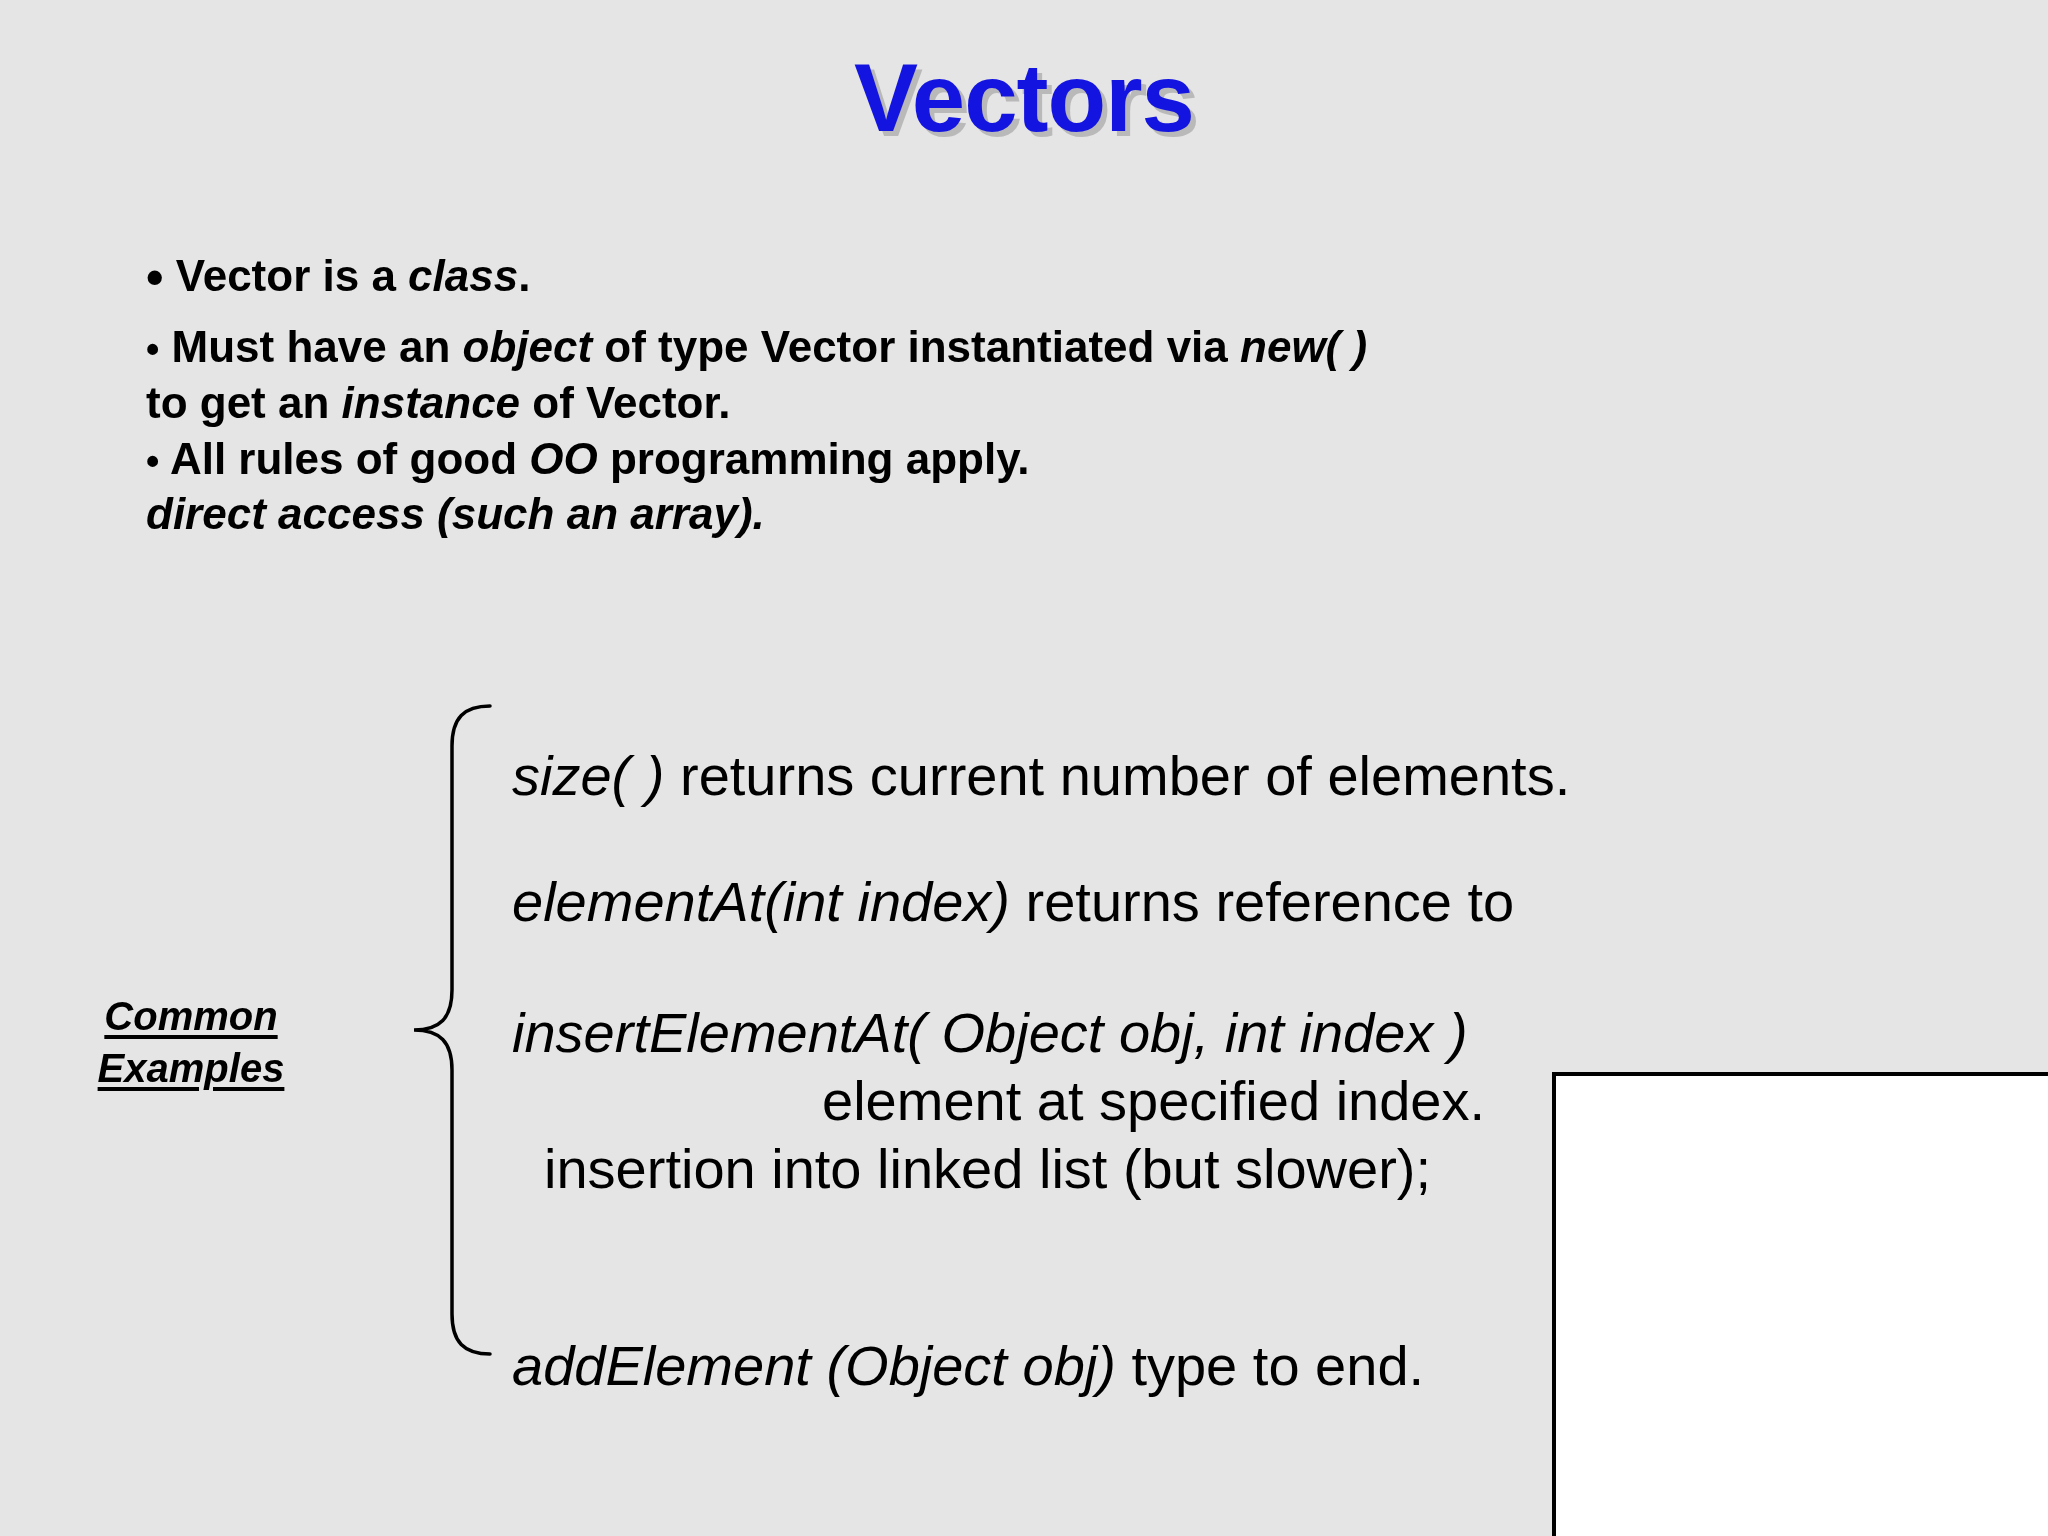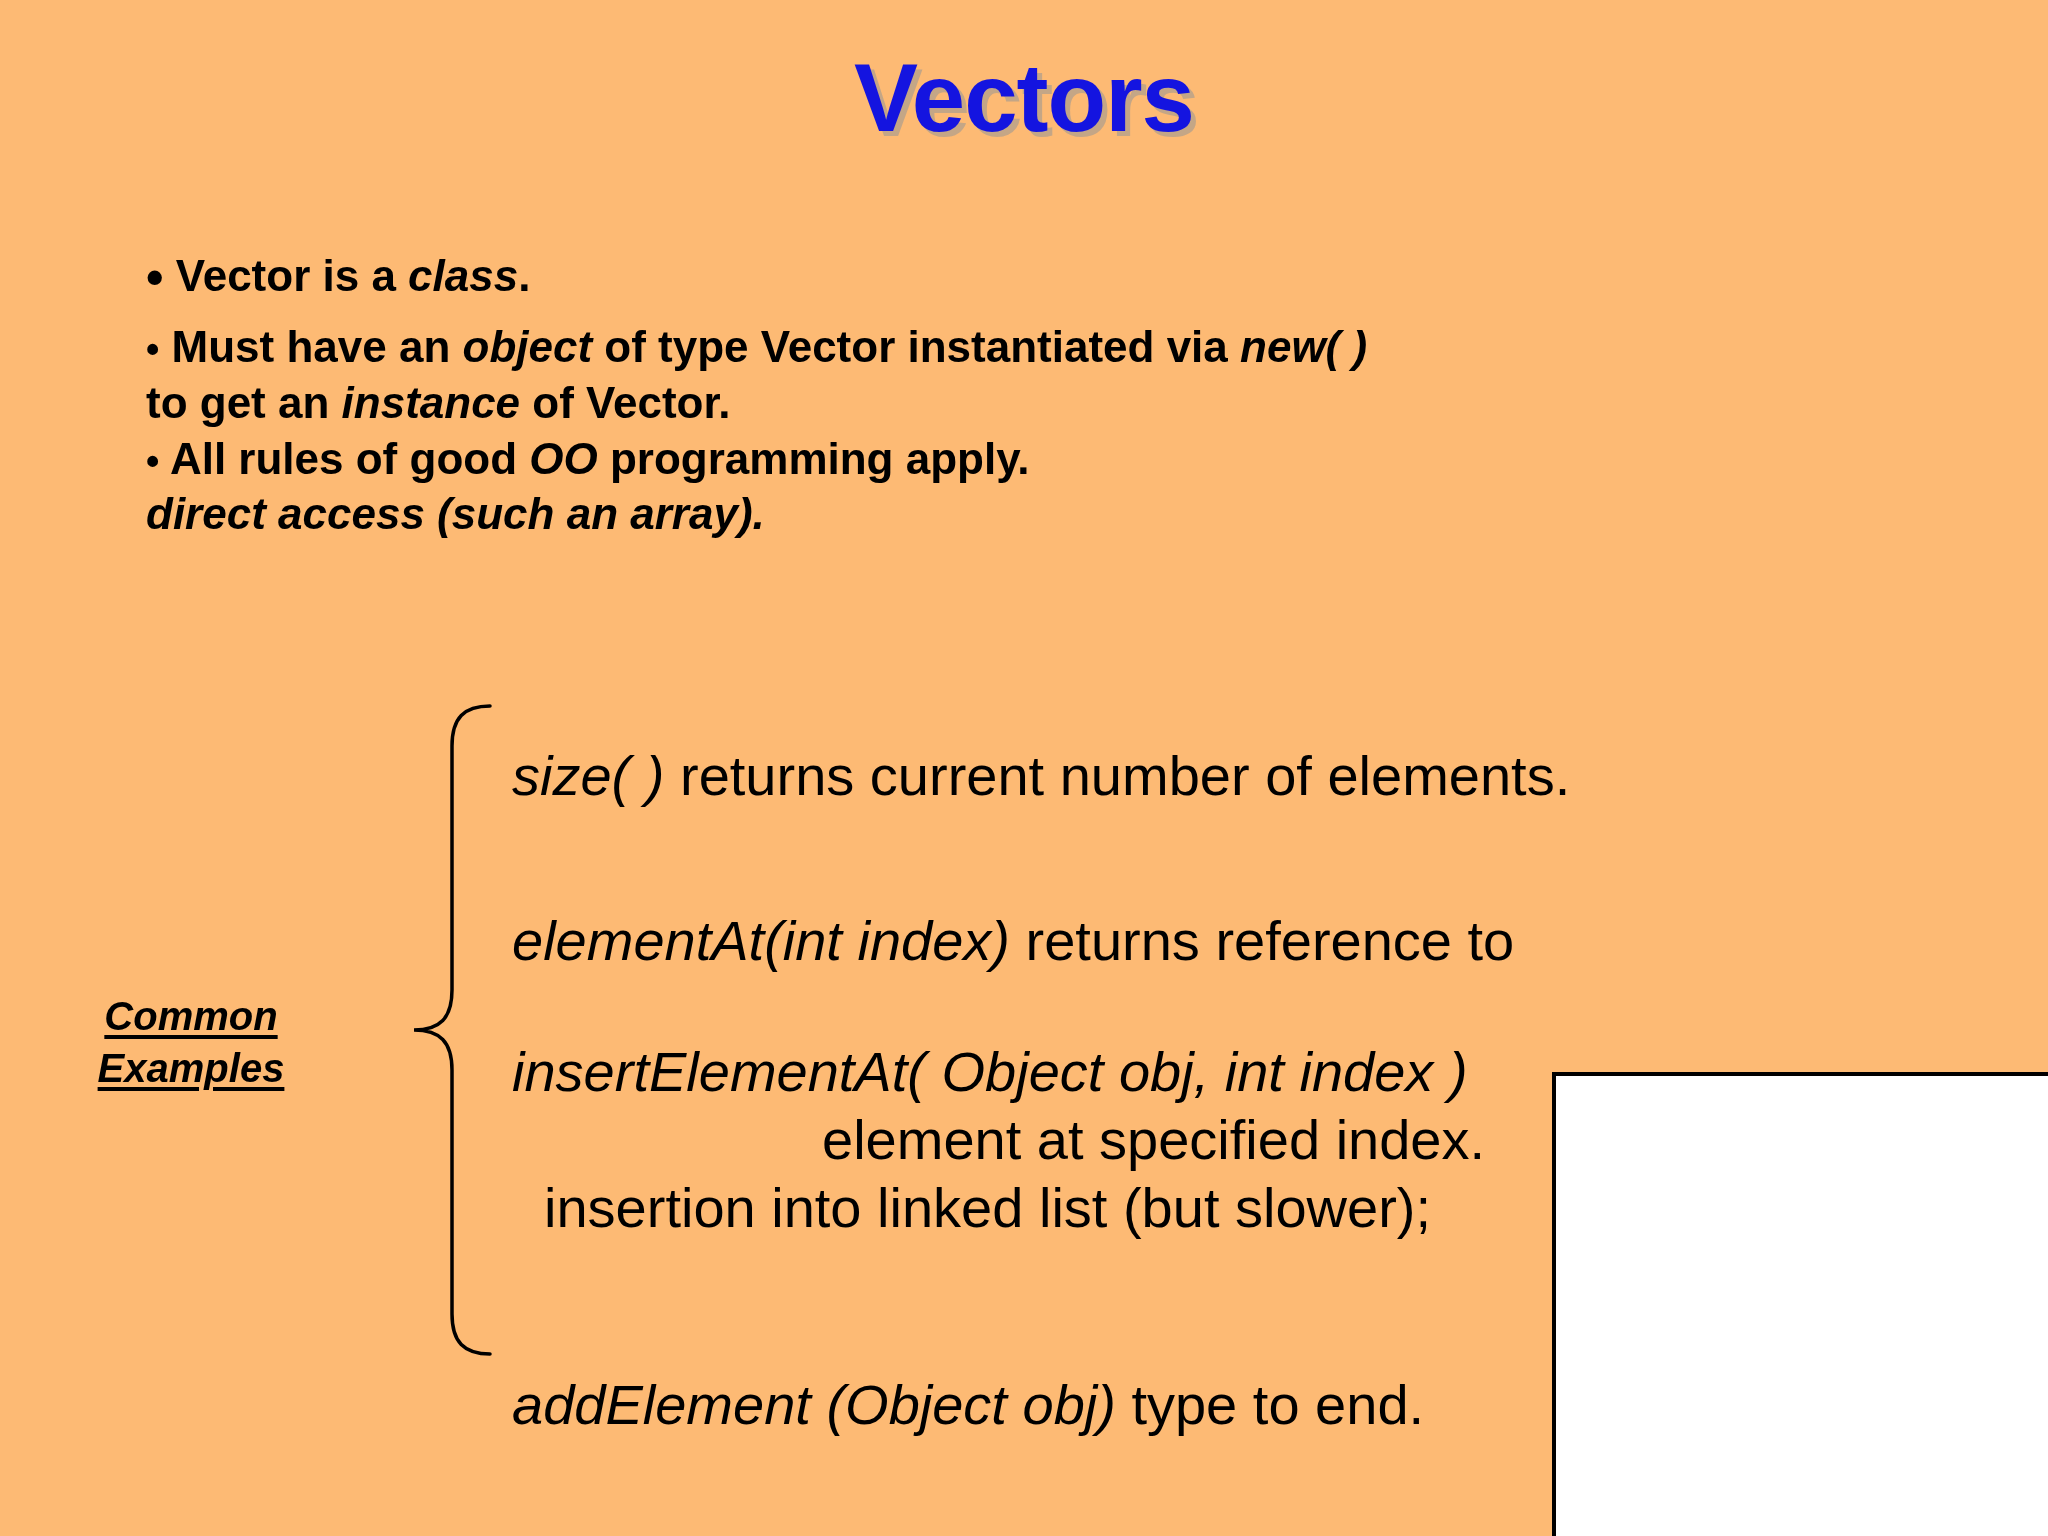--- a/index.html
+++ b/index.html
@@ -12,21 +12,21 @@
     height: 1536px;
     position: relative;
     overflow: hidden;
     font-family: "Liberation Sans", sans-serif;
     color: #000000;
   }
 
   .slide {
     position: absolute;
     inset: 0;
-    background: #fdba74;
+    background: #e5e5e5;
   }
 
   
   .title {
     position: absolute;
     top: 48px;
     left: 0;
     width: 2048px;
     text-align: center;
     font-size: 96px;
@@ -107,21 +107,21 @@
     top: 742px;
     width: 1300px;
   }
   .method {
     font-size: 56px;
     font-weight: normal;
     line-height: 1.22;
     white-space: nowrap;
   }
   .method.m-size      { margin-top: 0px; }
-  .method.m-elemat    { margin-top: 97px; }
+  .method.m-elemat    { margin-top: 58px; }
   .method-sub-indent  { padding-left: 310px; }
   .method.m-insert    { margin-top: 62px; }
   .method-sub-indent2 { padding-left: 32px; }
   .method.m-add       { margin-top: 128px; }
 
   
   .empty-box {
     position: absolute;
     left: 1552px;
     top: 1072px;

